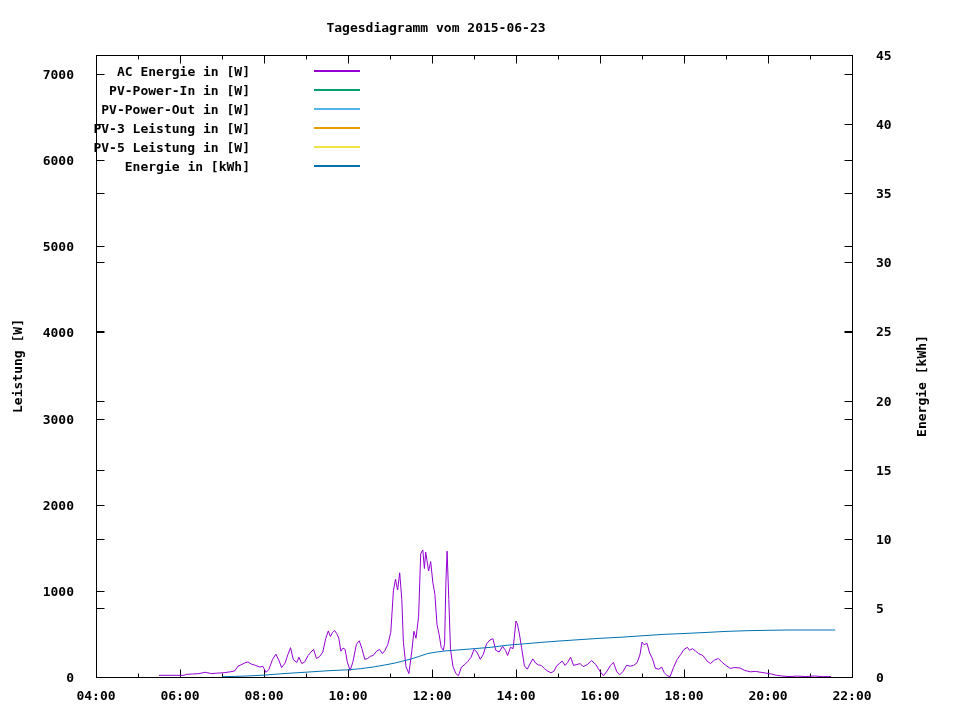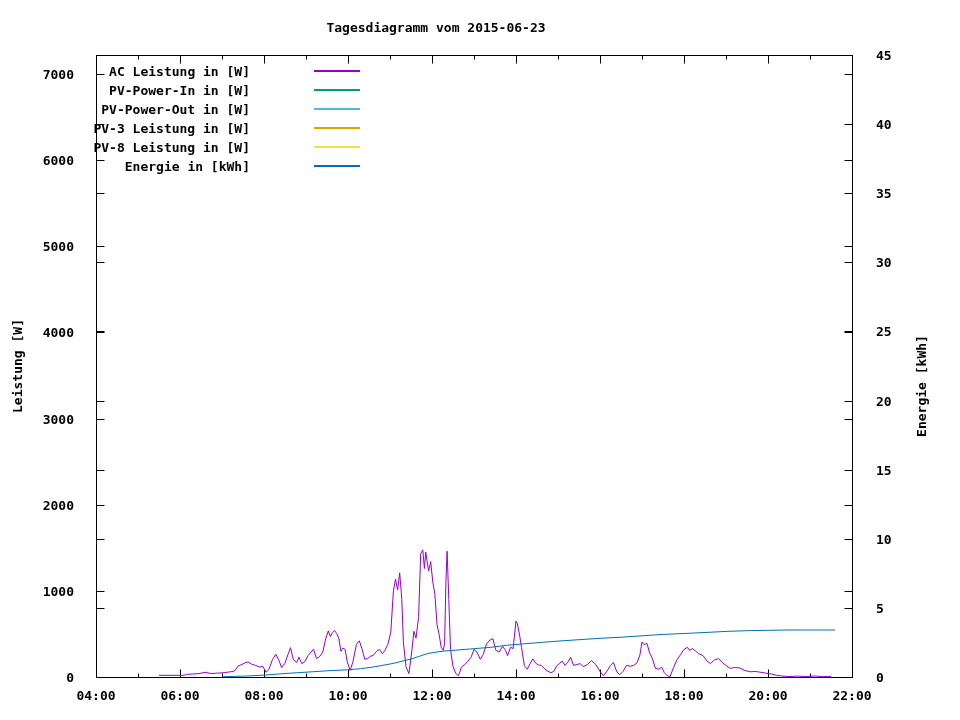--- a/index.html
+++ b/index.html
@@ -142,37 +142,37 @@
         <text x="876" y="198" text-anchor="start">35</text>
         <text x="876" y="129" text-anchor="start">40</text>
         <text x="876" y="60" text-anchor="start">45</text>
       </g>
       <polyline points="159.0,675.3 184.2,675.3 186.3,674.4 192.6,674.0 198.9,673.6 205.2,672.3 211.5,673.6 217.8,673.1 224.1,672.7 230.4,671.8 234.6,671.0 238.0,666.2 240.9,664.9 245.1,662.8 248.0,661.9 251.4,664.1 255.6,665.4 259.8,667.1 262.7,666.2 266.1,672.3 269.0,669.2 272.4,659.8 275.8,654.2 278.7,659.8 281.6,667.5 285.0,663.2 287.9,654.6 290.5,647.7 293.4,659.8 296.8,662.4 298.9,657.2 301.8,663.6 304.7,661.9 308.1,655.5 311.0,652.0 313.6,649.4 316.5,658.5 319.4,656.8 322.8,652.0 325.7,638.7 328.3,630.9 330.4,636.5 332.5,632.6 334.6,630.5 336.7,633.5 338.8,638.2 340.9,651.2 343.0,648.1 345.1,649.4 347.2,661.5 350.1,670.5 353.0,661.5 356.4,644.3 359.3,640.8 361.9,648.6 364.8,659.3 367.7,658.5 370.3,656.3 373.2,655.5 376.6,651.2 379.5,649.4 382.4,653.7 385.0,650.3 387.9,644.3 390.8,632.2 393.4,590.9 395.5,579.2 397.6,590.0 399.7,572.8 401.8,599.5 403.4,642.5 406.0,666.7 408.9,673.6 411.8,651.2 413.9,631.3 416.0,638.2 418.6,616.7 420.7,553.8 422.8,549.9 424.4,568.5 425.7,552.1 427.0,560.7 428.6,571.0 430.7,561.6 432.8,582.2 434.9,594.3 437.0,624.5 439.1,634.4 441.2,647.3 443.3,650.3 444.6,643.4 445.9,582.2 447.1,551.2 448.8,599.5 450.5,649.4 453.0,666.7 455.9,673.6 458.5,675.7 461.4,667.1 464.8,664.5 467.7,661.5 471.1,657.2 474.0,649.4 476.9,652.0 480.3,659.3 483.2,654.6 486.6,643.8 490.0,640.0 492.9,638.7 495.8,650.3 499.2,652.0 502.6,646.4 505.5,650.3 507.6,655.5 510.5,647.3 513.1,648.6 516.0,621.0 517.3,623.6 519.4,633.9 521.5,647.3 524.4,665.8 527.3,669.2 529.9,664.1 532.8,658.9 535.7,663.2 538.3,664.9 541.2,665.4 544.6,668.8 547.5,671.0 550.9,672.7 553.8,671.4 556.7,665.8 559.3,663.6 562.2,661.1 565.1,665.4 567.7,662.4 570.6,657.2 573.5,665.4 576.9,664.5 580.3,663.6 583.2,666.7 587.4,664.5 591.6,660.6 595.8,664.5 600.0,671.4 603.4,675.7 607.1,671.0 610.5,665.4 613.4,662.4 616.8,671.8 619.7,674.8 623.1,671.4 626.5,665.4 630.2,666.2 633.6,665.4 637.0,662.8 639.9,655.0 642.0,642.1 644.1,644.7 647.0,643.4 649.6,652.9 652.5,658.9 655.4,668.4 658.8,669.2 661.7,667.1 664.3,672.7 667.2,675.7 670.1,676.6 673.5,667.5 676.9,659.8 680.6,654.6 684.0,649.4 687.4,647.3 689.5,650.3 692.4,648.6 695.8,651.2 698.7,653.7 702.9,655.5 707.1,661.1 710.5,663.6 714.2,660.2 718.4,658.5 722.6,662.8 726.0,665.4 730.2,668.4 734.4,667.5 739.9,668.0 744.9,670.5 750.4,671.8 755.4,671.4 760.9,672.3 765.9,673.1 771.4,674.0 776.4,675.3 782.7,676.1 789.0,676.6 797.4,676.1 805.8,676.6 814.2,676.0 822.6,676.6 831.0,676.6" fill="none" stroke="#9400d3" stroke-width="1"></polyline>
       <polyline points="222.0,676.7 234.6,676.4 247.2,676.0 264.0,675.1 285.0,673.5 306.0,672.2 327.0,670.8 348.0,669.8 360.6,668.7 373.2,667.0 385.8,664.8 394.2,663.2 402.6,661.1 411.0,659.0 419.4,656.3 427.8,653.5 436.2,652.1 444.6,651.0 457.2,650.0 474.0,648.7 490.8,647.3 507.6,645.2 524.4,643.8 541.2,642.4 558.0,641.1 579.0,639.7 600.0,638.3 621.0,637.2 642.0,635.8 663.0,634.4 684.0,633.5 705.0,632.5 726.0,631.4 747.0,630.7 768.0,630.3 789.0,630.0 810.0,630.0 835.2,630.0" fill="none" stroke="#0072b2" stroke-width="1"></polyline>
       <rect x="96.5" y="55.5" width="756" height="622" fill="none" stroke="#000" stroke-width="1"></rect>
     </svg>
   <div class="legend" id="legend">
       <div class="legend-row" style="top: 71px;">
-        <span class="legend-label">AC Leistung in [W]</span>
+        <span class="legend-label">AC Energie in [W]</span>
         <span class="legend-swatch" style="background: rgb(148, 0, 211);"></span>
       </div>
       <div class="legend-row" style="top: 90px;">
         <span class="legend-label">PV-Power-In in [W]</span>
         <span class="legend-swatch" style="background: rgb(0, 158, 115);"></span>
       </div>
       <div class="legend-row" style="top: 109px;">
         <span class="legend-label">PV-Power-Out in [W]</span>
         <span class="legend-swatch" style="background: rgb(86, 180, 233);"></span>
       </div>
       <div class="legend-row" style="top: 128px;">
         <span class="legend-label">PV-3 Leistung in [W]</span>
         <span class="legend-swatch" style="background: rgb(230, 159, 0);"></span>
       </div>
       <div class="legend-row" style="top: 147px;">
-        <span class="legend-label">PV-8 Leistung in [W]</span>
+        <span class="legend-label">PV-5 Leistung in [W]</span>
         <span class="legend-swatch" style="background: rgb(240, 228, 66);"></span>
       </div>
       <div class="legend-row" style="top: 166px;">
         <span class="legend-label">Energie in [kWh]</span>
         <span class="legend-swatch" style="background: rgb(0, 114, 178);"></span>
       </div>
     </div>
 </div>
 
 </body></html>

